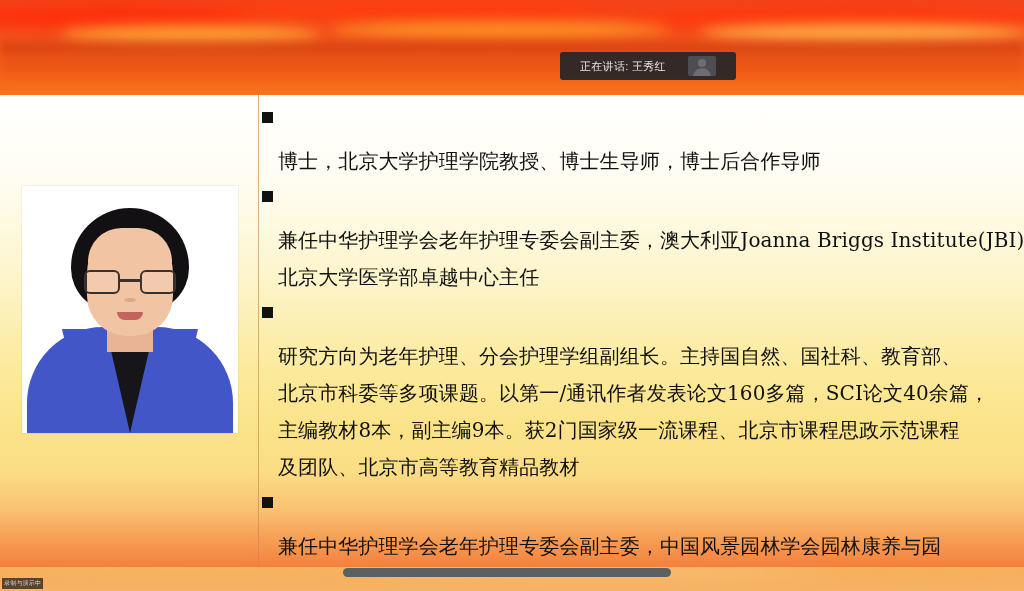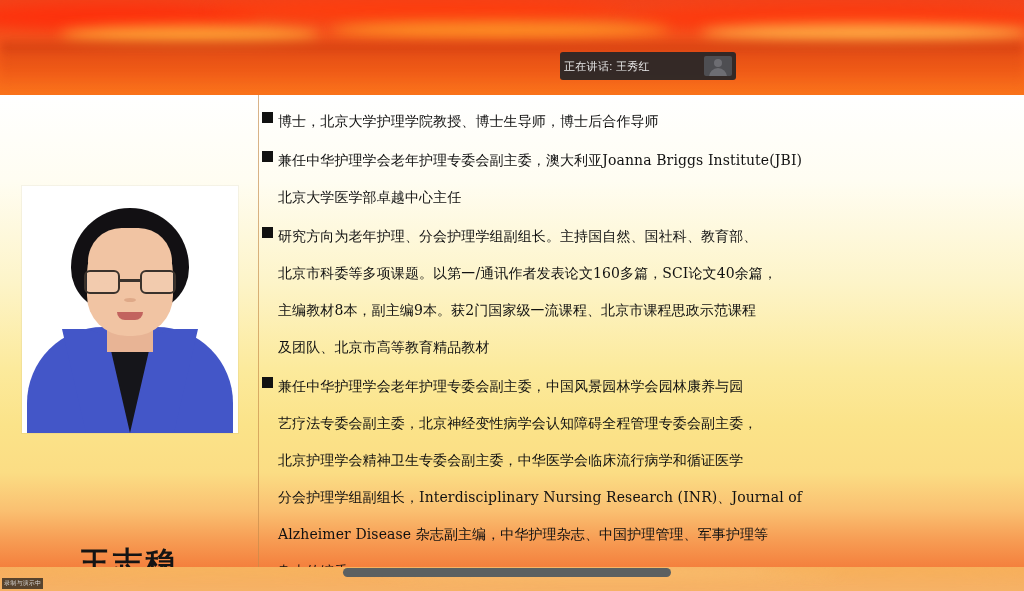--- a/index.html
+++ b/index.html
@@ -50,21 +50,21 @@
   .speaking-bar {
     position: absolute;
     left: 560px;
     top: 52px;
     width: 176px;
     height: 28px;
     background: rgba(38,38,40,.93);
     border-radius: 3px;
     display: flex;
     align-items: center;
-    padding: 0 4px;
+    padding: 0 20px;
     box-sizing: border-box;
   }
   .speaking-label {
     color: #e8e8e8;
     font-size: 11px;
     letter-spacing: .3px;
     white-space: nowrap;
   }
   .speaking-avatar {
     margin-left: auto;
@@ -293,25 +293,26 @@
   .bullet-marker {
     flex: 0 0 auto;
     width: 11px;
     height: 11px;
     background: #111;
     margin-top: 9px;
     margin-right: 5px;
   }
   .bullet-text {
     font-family: "DejaVu Serif", "Liberation Serif", serif;
-    font-size: 14px;
+    font-size: 20px;
     line-height: 37px;
     color: #111;
     white-space: pre-wrap;
     letter-spacing: .1px;
+    margin-top: 40px;
   }
 
   
   .progress-track {
     position: absolute;
     left: 343px;
     top: 568px;
     width: 328px;
     height: 9px;
     background: #5b6061;
@@ -369,21 +370,20 @@
         <div class="ph-face"></div>
         <div class="ph-hair-inner"></div>
         <div class="ph-glasses">
           <div class="ph-lens l"></div>
           <div class="ph-bridge"></div>
           <div class="ph-lens r"></div>
         </div>
         <div class="ph-nose"></div>
         <div class="ph-mouth"></div>
       </div>
-      <div class="speaker-name">王志稳</div>
     </div>
 
     <div class="divider"></div>
 
     <div class="slide-body">
       <div class="bullet">
         <span class="bullet-marker"></span>
         <span class="bullet-text">博士，北京大学护理学院教授、博士生导师，博士后合作导师</span>
       </div>
       <div class="bullet">

